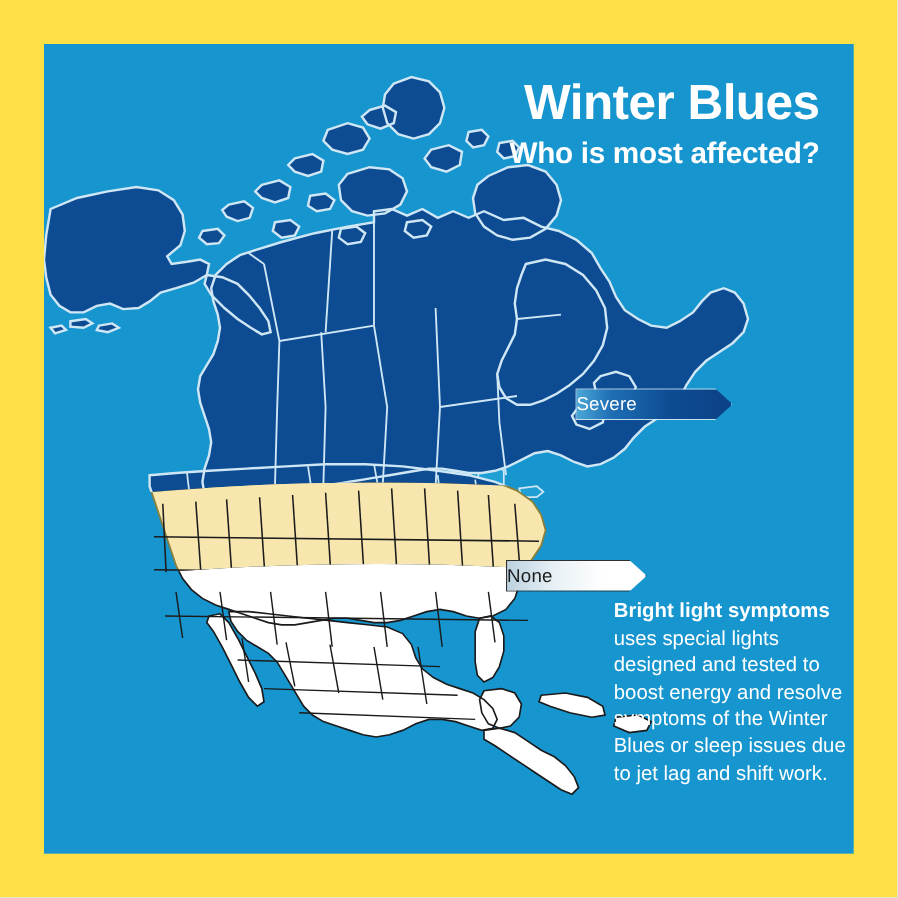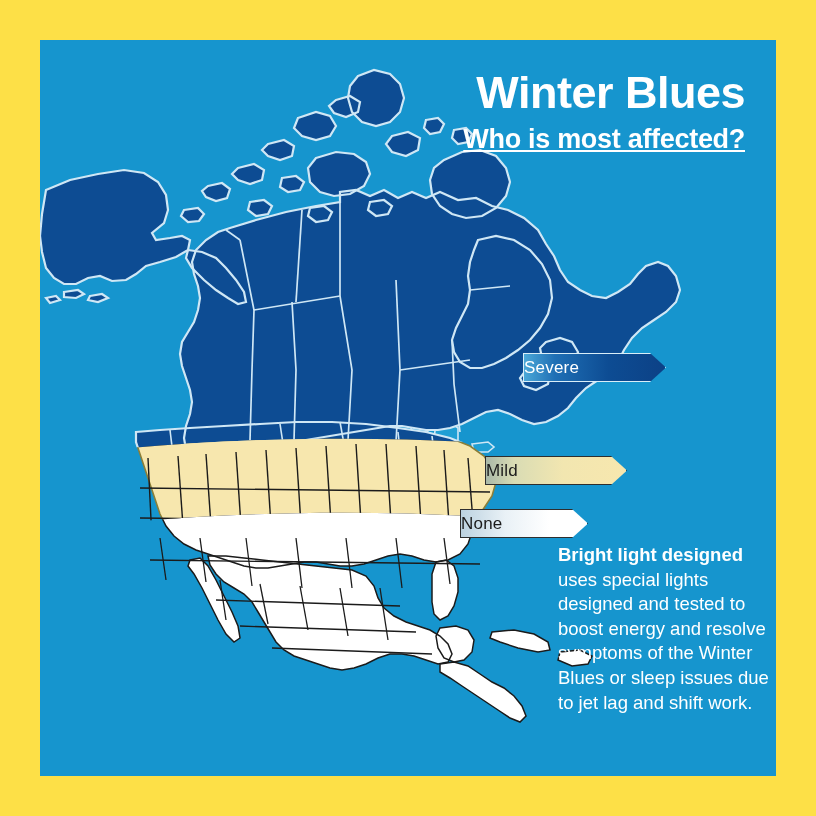--- a/index.html
+++ b/index.html
@@ -57,21 +57,20 @@
     white-space: nowrap;
   }
   #subtitle {
     color: #ffffff;
     font-size: 27px;
     font-weight: bold;
     letter-spacing: -0.3px;
     line-height: 1.0;
     margin: 11px 0 0 0;
     white-space: nowrap;
-    text-decoration: underline;
   }
 
   
   .legend-arrow {
     position: absolute;
     height: 29px;
     display: flex;
     align-items: center;
     box-sizing: border-box;
     padding-right: 24px;
@@ -438,25 +437,22 @@
     </div>
 
     <div id="heading-block">
       <div id="title">Winter Blues</div>
       <div id="subtitle">Who is most affected?</div>
     </div>
 
     <div class="legend-arrow" id="arrow-severe">
       <span>Severe</span>
     </div>
-    <div class="legend-arrow" id="arrow-mild">
-      <span>Mild</span>
-    </div>
     <div class="legend-arrow" id="arrow-none">
       <span>None</span>
     </div>
 
     <div id="body-copy">
-      <span class="lead">Bright light designed</span><span class="rest"> uses special lights designed and tested to boost energy and resolve symptoms of the Winter Blues or sleep issues due to jet lag and shift work.</span>
+      <span class="lead">Bright light symptoms</span><span class="rest"> uses special lights designed and tested to boost energy and resolve symptoms of the Winter Blues or sleep issues due to jet lag and shift work.</span>
     </div>
 
   </div>
 </div>
 
 </body></html>

